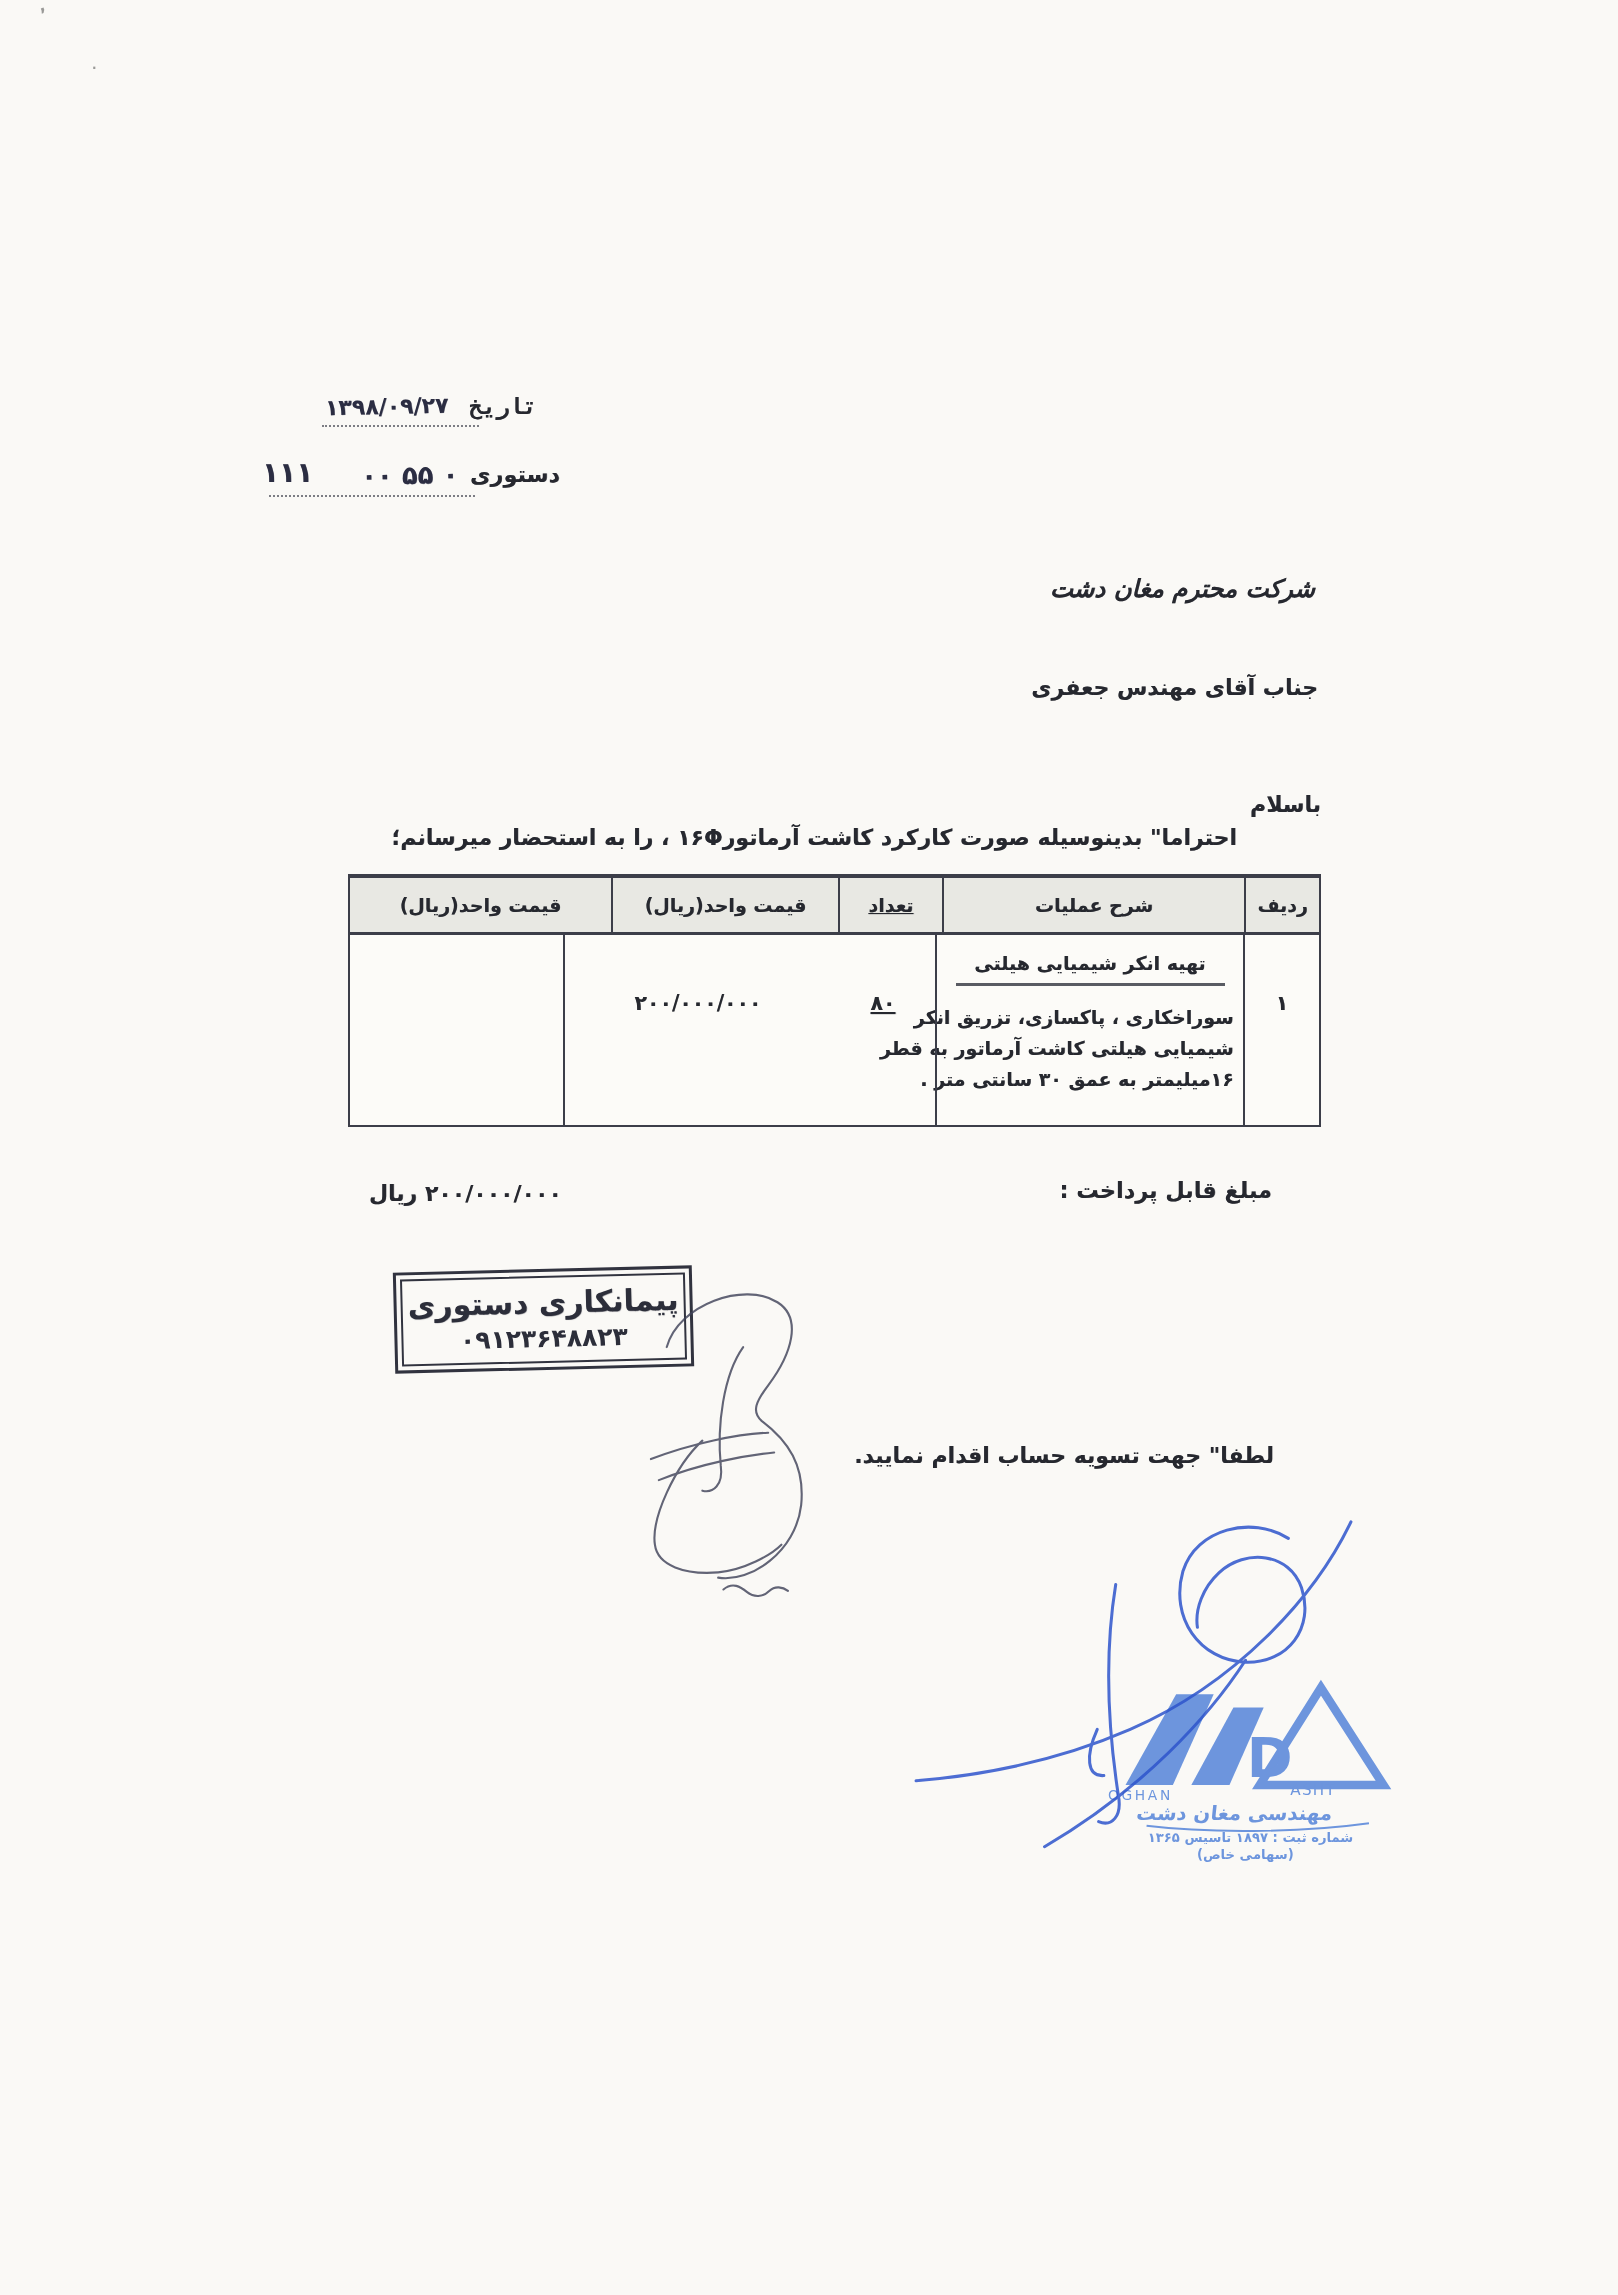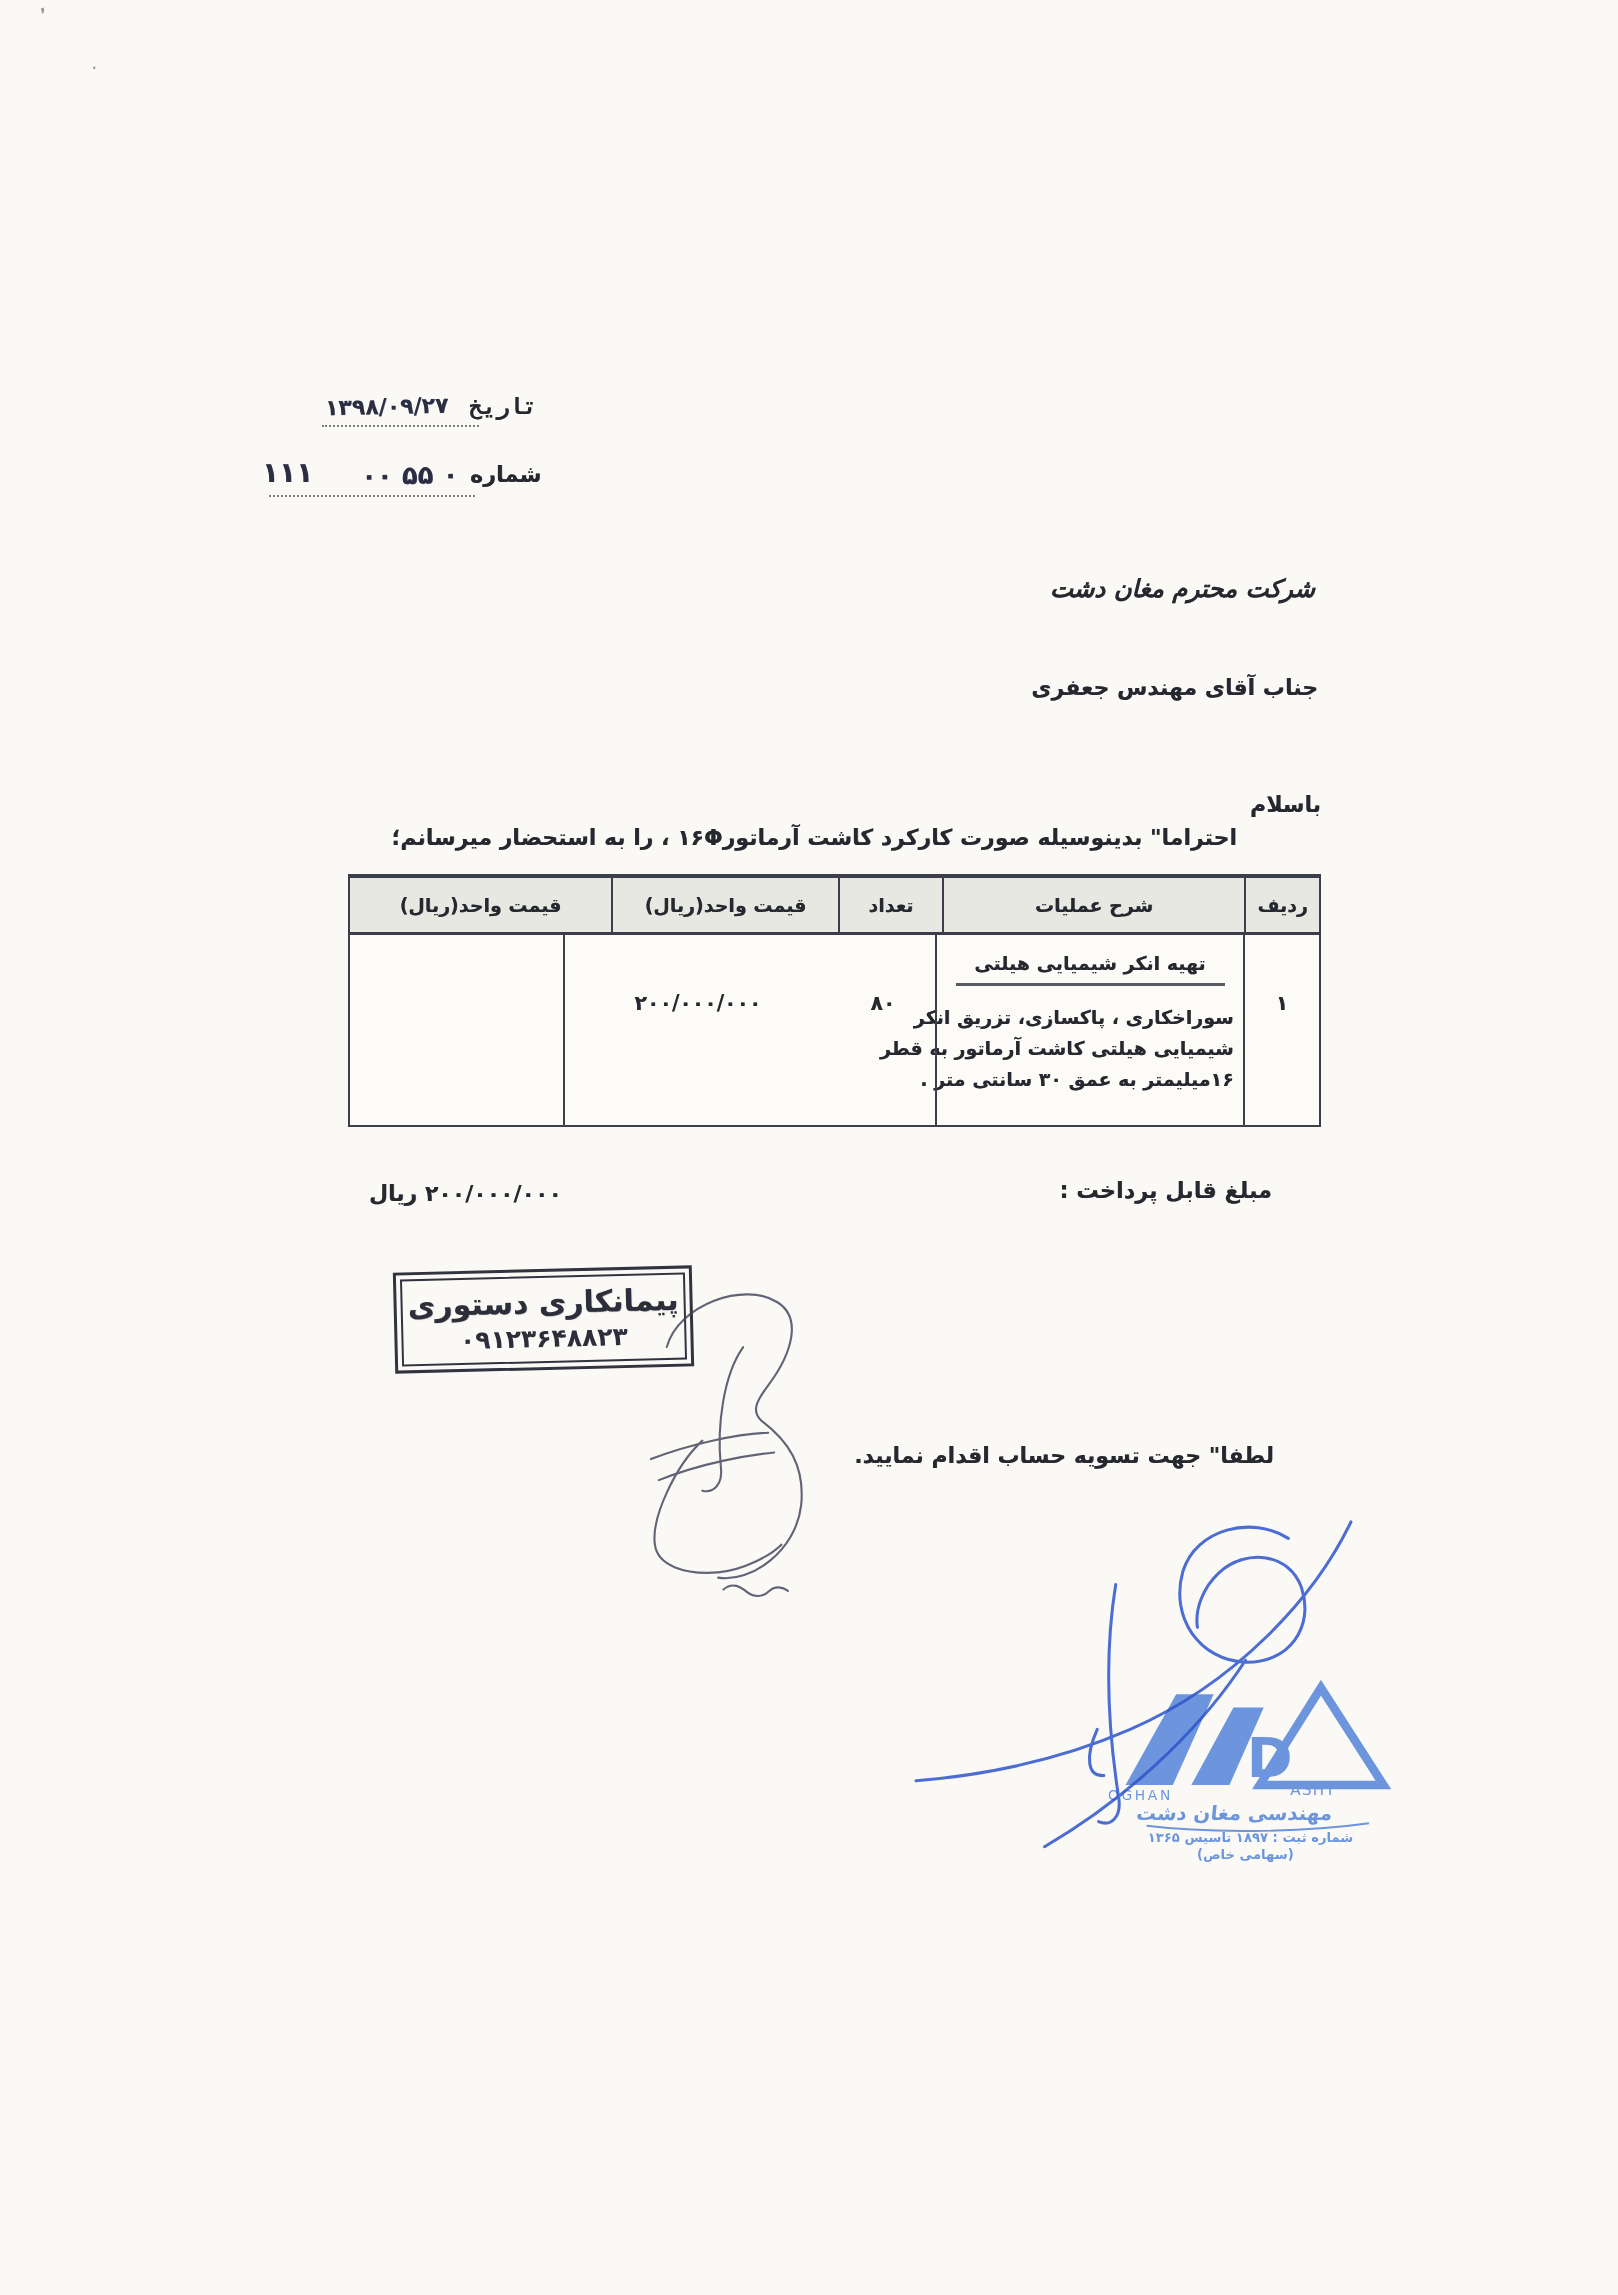--- a/index.html
+++ b/index.html
@@ -39,21 +39,21 @@
   .tbl .hdr{background:#e8e8e3;border-bottom:3.3px solid #3c3e49;height:54px;}
   .tbl .bdy{height:190px;}
   .cell{
     box-sizing:border-box;
     display:flex;flex-direction:column;align-items:center;justify-content:center;
     text-align:center;
   }
   .trow .cell:not(:first-child){border-inline-start:2px solid #3c3e49;}
   .c-no{width:74px;}
   .c-desc{width:308px;}
-  .c-qty{width:106px;}
+  .c-qty{width:106px;text-decoration:underline;}
   .c-unit{width:231px;}
   .c-total{width:268px;}
   .hdr .cell{font-size:19px;}
   .bdy .c-no,.bdy .c-qty,.bdy .c-unit,.bdy .c-total{padding-bottom:55px;font-size:20.4px;}
   .bdy .c-desc{justify-content:flex-start;padding:17px 9.2px 6.6px 9.2px;}
   .desc-title{font-size:19px;margin-bottom:9.2px;}
   .desc-rule{width:269px;border-top:3.3px solid #3c3e49;opacity:.85;margin-bottom:16px;}
   .desc-line{font-size:19px;line-height:31px;width:100%;text-align:right;direction:rtl;
              color:#26282f;font-weight:bold;text-shadow:0.3px 0.3px 0.5px rgba(38,40,47,0.5);white-space:nowrap;}
   .desc-line:nth-of-type(1){word-spacing:4.6px;}
@@ -86,21 +86,21 @@
 <div class="page">
 
   <div class="speck" style="left:41px;top:4px;font-size:17px;transform:rotate(-20deg);">’</div>
   <div class="speck" style="left:92px;top:61px;font-size:12px;">·</div>
   <div class="speck" style="left:795px;top:1087px;width:6px;height:6px;background:#b8b8b2;border-radius:50%;"></div>
 
   <div class="abs ink" style="left:469px;top:393px;font-size:22.4px;font-family:Liberation Mono, monospace;">تاریخ</div>
   <div class="abs dotted" style="left:322px;top:425px;width:157px;"></div>
   <div class="abs hand" dir="ltr" style="left:325px;top:394px;font-size:22px;transform:rotate(-1.2deg);">۱۳۹۸/۰۹/۲۷</div>
 
-  <div class="abs ink" style="left:470px;top:461px;font-size:22.4px;">شماره</div>
+  <div class="abs ink" style="left:470px;top:461px;font-size:22.4px;">دستوری</div>
   <div class="abs dotted" style="left:269px;top:495px;width:206px;"></div>
   <div class="abs hand" dir="ltr" style="left:361px;top:460px;font-size:26px;transform:rotate(-1deg);letter-spacing:4px;">۰۰ ۵۵ ۰</div>
   <div class="abs hand" dir="ltr" style="left:262px;top:456px;font-size:28px;letter-spacing:6.6px;">۱۱۱</div>
 
   <div class="abs ink" style="right:304px;top:574px;font-size:24.4px;font-style:italic;">شرکت  محترم مغان دشت</div>
   <div class="abs ink" style="right:301px;top:675px;font-size:22px;">جناب آقای مهندس جعفری</div>
 
   <div class="abs ink" style="right:298px;top:792px;font-size:22px;">باسلام</div>
 
   <div class="abs ink" style="right:382px;top:825px;font-size:22px;">

